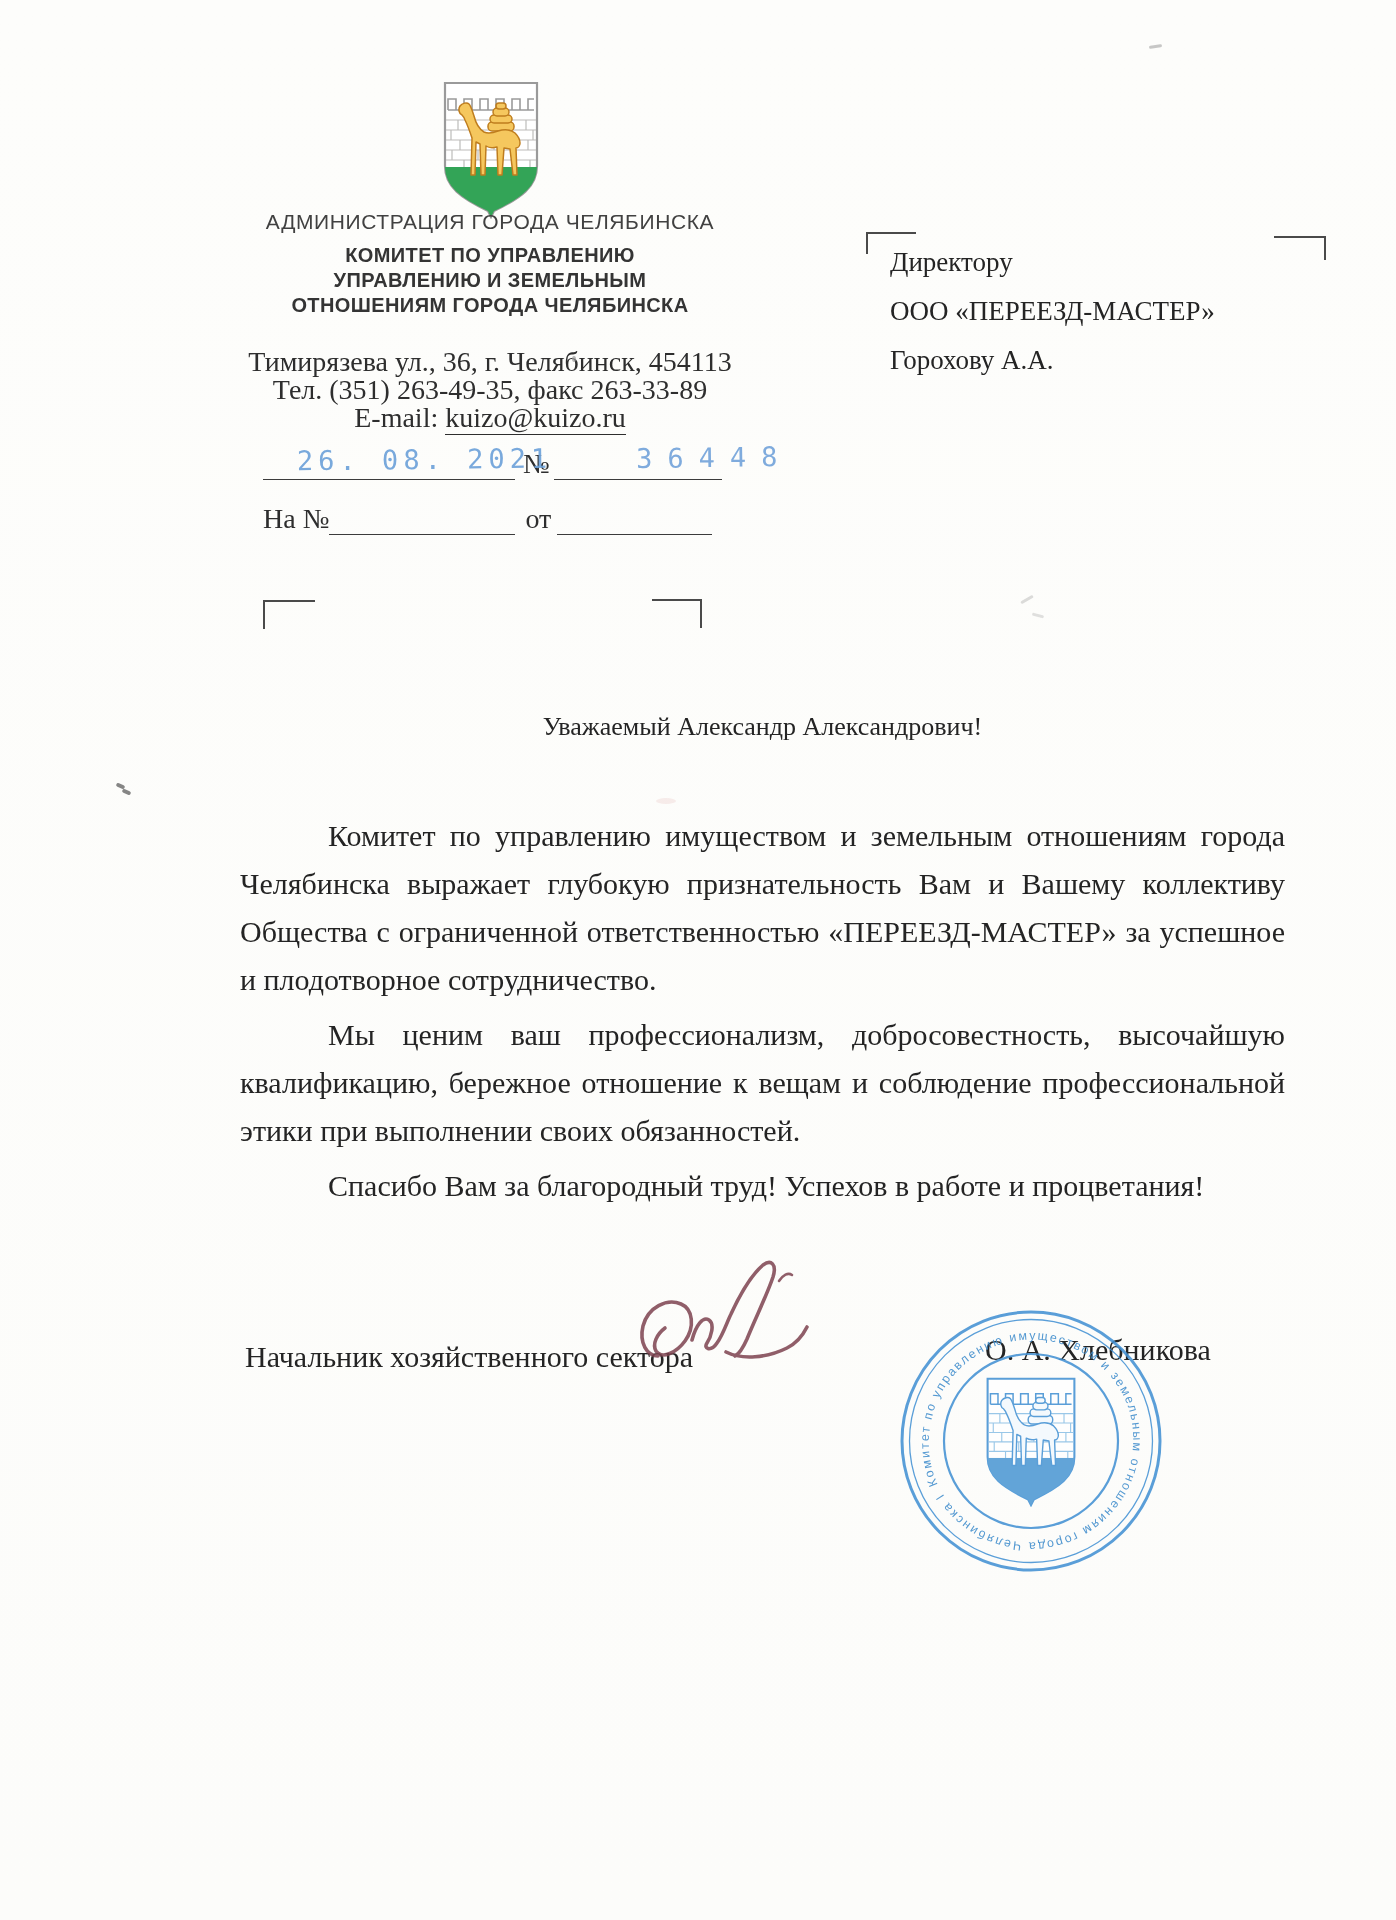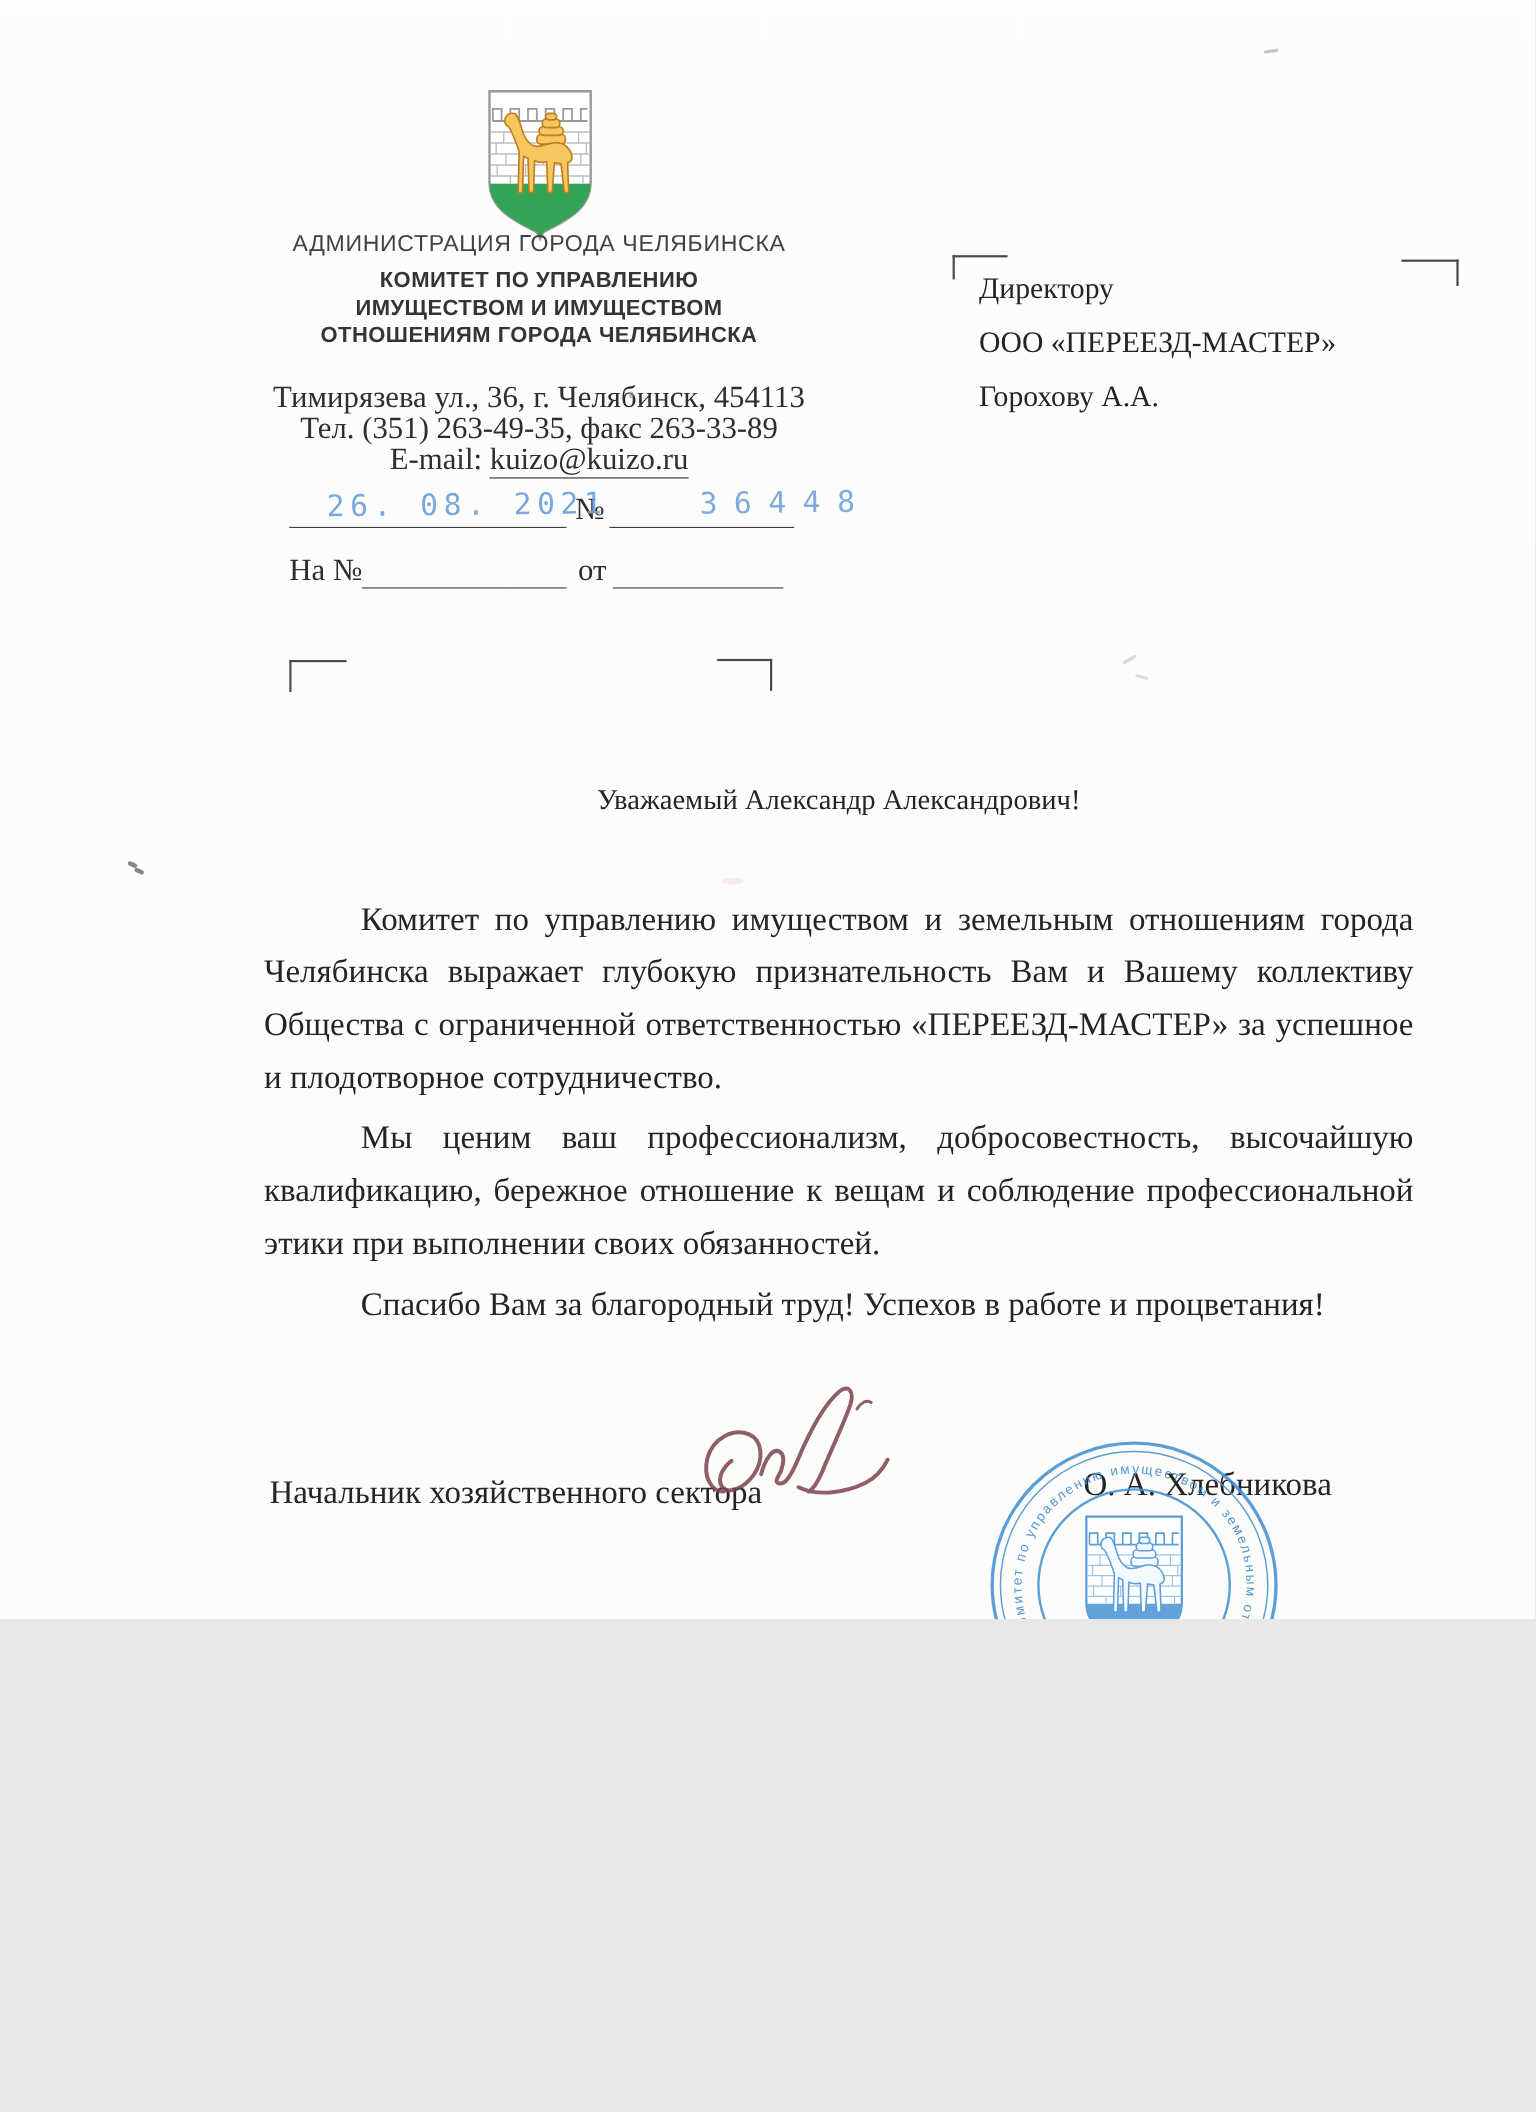--- a/index.html
+++ b/index.html
@@ -1,17 +1,17 @@
 <!DOCTYPE html>
 <html><head>
 <meta charset="utf-8">
 <style>
   html,body{margin:0;padding:0;background:#e8e8e8;}
   .page{
-    position:relative; width:1396px; height:1472px;
+    position:relative; width:1396px; height:1920px;
     background:linear-gradient(180deg,#fdfdfb 0%, #fcfcfa 100%);
     font-family:"Liberation Serif", serif; color:#272727; overflow:hidden;
     margin:0 auto;
   }
   
   .emblem{position:absolute; left:438px; top:78px; width:106px; height:141px;}
   .org-block{position:absolute; left:140px; top:210px; width:700px; text-align:center;}
   .admin-line{
     font-family:"Liberation Sans", sans-serif; font-size:21px; line-height:24px;
     color:#414141; letter-spacing:0.6px;
@@ -128,21 +128,21 @@
 <div class="page">
 
   <svg class="emblem" viewBox="0 0 106 141">
     <use href="#arms" style="--outline:#9a9a9a; --brick:#bdbcba; --field-bottom:#33a457; --camel-fill:#f5c75e; --camel-stroke:#bf7d1e;"></use>
   </svg>
 
   <div class="org-block">
     <div class="admin-line">АДМИНИСТРАЦИЯ ГОРОДА ЧЕЛЯБИНСКА</div>
     <div class="committee">
       <div>КОМИТЕТ ПО УПРАВЛЕНИЮ</div>
-      <div>ИМУЩЕСТВОМ И ИМУЩЕСТВОМ</div>
+      <div>УПРАВЛЕНИЮ И ЗЕМЕЛЬНЫМ</div>
       <div>ОТНОШЕНИЯМ ГОРОДА ЧЕЛЯБИНСКА</div>
     </div>
     <div class="contact">
       <div>Тимирязева ул., 36, г. Челябинск, 454113</div>
       <div>Тел. (351) 263-49-35, факс 263-33-89</div>
       <div><span>E-mail:</span> <span class="email-underline">kuizo@kuizo.ru</span></div>
     </div>
   </div>
 
   <div class="docnum-row">

